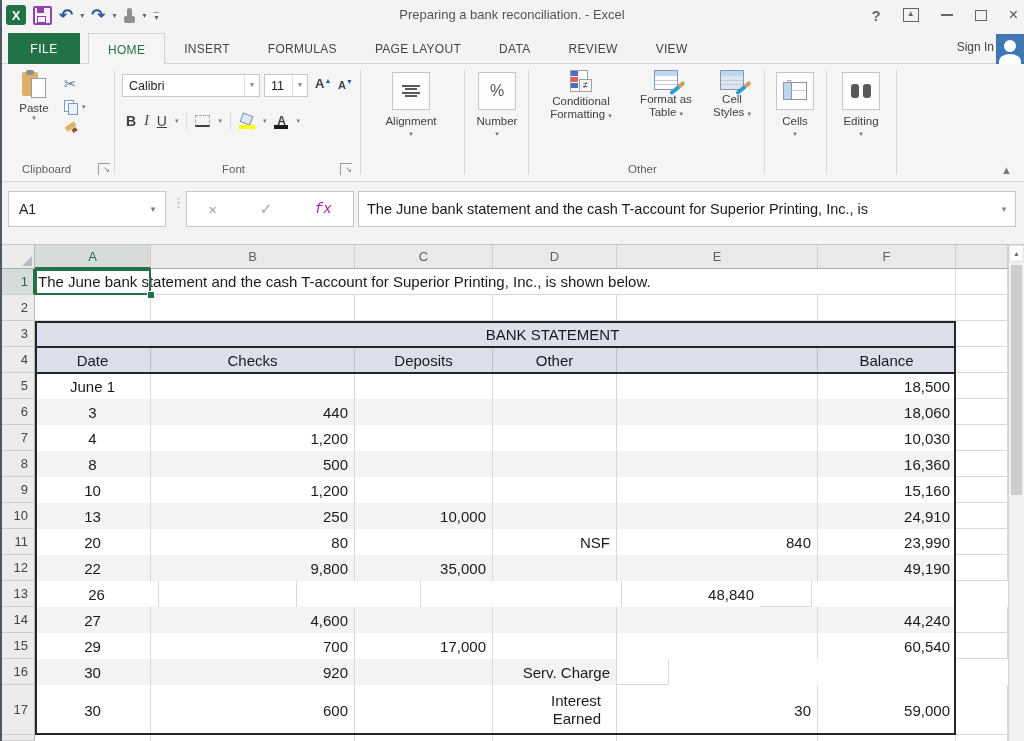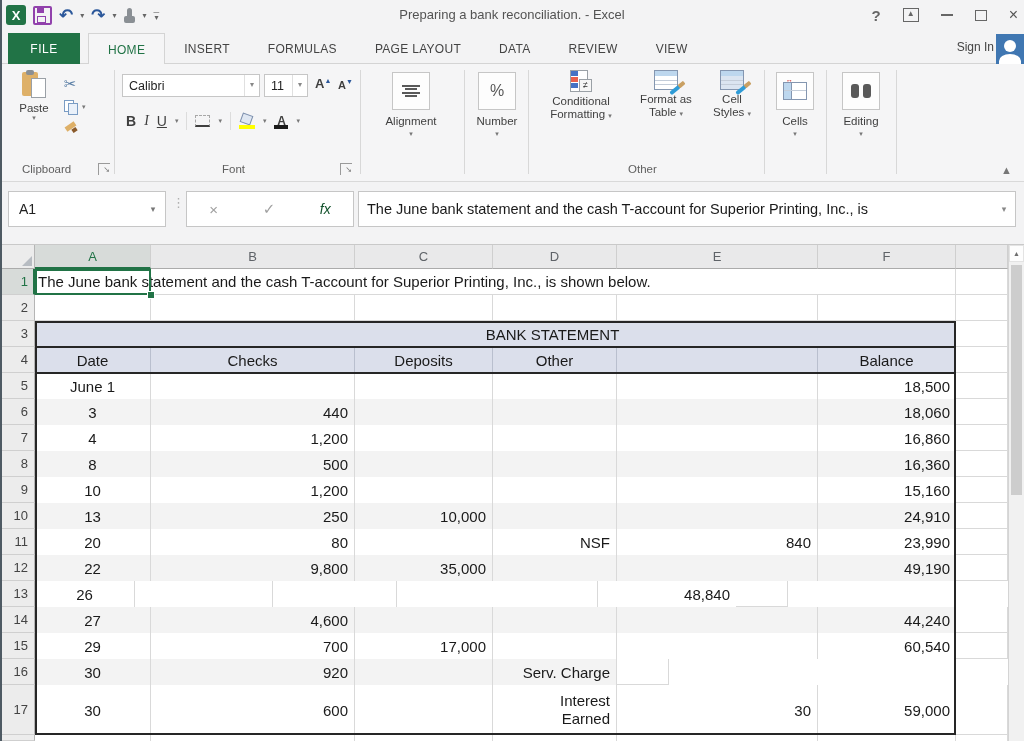--- a/index.html
+++ b/index.html
@@ -119,21 +119,21 @@
         border-bottom:1px solid #c9c9c9;box-sizing:border-box;}
   .namebox{position:absolute;left:8px;top:9px;width:158px;height:36px;background:#fff;border:1px solid #c6c6c6;
            box-sizing:border-box;display:flex;align-items:center;font-size:14px;color:#222;}
   .namebox .val{flex:1;padding-left:10px;}
   .namebox .dd{width:24px;text-align:center;color:#777;font-size:9px;}
   .fdots{position:absolute;left:172px;top:18px;color:#b0b0b0;font-size:13px;letter-spacing:0;line-height:6px;}
   .fbtns{position:absolute;left:186px;top:9px;width:168px;height:36px;background:#fff;border:1px solid #c6c6c6;
          box-sizing:border-box;display:flex;align-items:center;justify-content:space-around;}
   .fx-x{color:#a0a0a0;font-size:15px;}
   .fx-check{color:#a0a0a0;font-size:15px;}
-  .fx-fx{font-family:Liberation Sans, sans-serif;font-style:italic;font-size:14px;color:#14532d;}
+  .fx-fx{font-family:Liberation Mono, monospace;font-style:italic;font-size:14px;color:#a21caf;}
   .ffield{position:absolute;left:358px;top:9px;width:658px;height:36px;background:#fff;border:1px solid #c6c6c6;
           box-sizing:border-box;display:flex;align-items:center;font-size:14.5px;color:#1a1a1a;}
   .ffield .txt{flex:1;padding-left:8px;white-space:nowrap;overflow:hidden;}
   .ffield .dd{width:22px;text-align:center;color:#888;font-size:9px;}
 
   
   .sheet{position:absolute;left:0;top:245px;width:1024px;height:496px;background:#fff;font-size:15px;color:#1a1a1a;}
   .srow{display:flex;}
   .rowhdr{width:35px;box-sizing:border-box;background:#ececec;border-right:1px solid #b5b5b5;border-bottom:1px solid #cfcfcf;
           font-size:13px;color:#444;display:flex;align-items:center;justify-content:flex-end;padding-right:6px;flex:none;}
@@ -145,21 +145,21 @@
   .corner:after{content:"";position:absolute;right:2px;bottom:2px;width:0;height:0;
                 border-left:10px solid transparent;border-bottom:10px solid #b7bcc2;}
   .gcell{box-sizing:border-box;border-right:1px solid #d9d9d9;border-bottom:1px solid #d9d9d9;flex:none;}
   .tcell{box-sizing:border-box;border-right:1px solid #d9d9d9;flex:none;display:flex;align-items:center;}
   .tcell.last{border-right:none;}
   .band{background:#dbdfeb;}
   .band.tcell{border-right:1px solid #b9bfce;}
   .shade{background:#f3f3f3;}
   .al-c{justify-content:center;}
   .al-r{justify-content:flex-end;padding-right:6px;}
-  .wrap2{white-space:pre-line;text-align:right;line-height:18px;padding-right:6px;}
+  .wrap2{white-space:pre-line;text-align:right;line-height:18px;padding-right:15px;}
   .overlay{position:absolute;pointer-events:none;}
   .tbl-border{border:2px solid #262626;box-sizing:border-box;}
   .tbl-line{background:#262626;height:2px;}
   .selbox{border:2px solid #217346;box-sizing:border-box;}
   .fillhandle{position:absolute;width:6px;height:6px;background:#217346;border:1px solid #fff;}
   .r1text{position:absolute;line-height:26px;white-space:nowrap;}
   
   .vscroll{position:absolute;left:1008px;top:0;width:16px;height:496px;background:#f1f1f1;border-left:1px solid #d4d4d4;box-sizing:border-box;}
   .vscroll .btn{width:100%;height:17px;background:#fdfdfd;border:1px solid #e3e3e3;box-sizing:border-box;
                 font-size:7px;color:#6d6d6d;text-align:center;line-height:15px;}
@@ -416,21 +416,21 @@
         <div class="tcell shade al-r last" style="width:138px">18,060</div>
         <div class="gcell" style="width:52px"></div>
       </div>
       <div class="srow" style="height:26px">
         <div class="rowhdr">7</div>
         <div class="tcell al-c" style="width:116px">4</div>
         <div class="tcell al-r" style="width:204px">1,200</div>
         <div class="tcell al-r" style="width:138px"></div>
         <div class="tcell al-r" style="width:124px"></div>
         <div class="tcell al-r" style="width:201px"></div>
-        <div class="tcell al-r last" style="width:138px">16,860</div>
+        <div class="tcell al-r last" style="width:138px">10,030</div>
         <div class="gcell" style="width:52px"></div>
       </div>
       <div class="srow" style="height:26px">
         <div class="rowhdr">8</div>
         <div class="tcell shade al-c" style="width:116px">8</div>
         <div class="tcell shade al-r" style="width:204px">500</div>
         <div class="tcell shade al-r" style="width:138px"></div>
         <div class="tcell shade al-r" style="width:124px"></div>
         <div class="tcell shade al-r" style="width:201px"></div>
         <div class="tcell shade al-r last" style="width:138px">16,360</div>
@@ -471,21 +471,21 @@
         <div class="tcell shade al-c" style="width:116px">22</div>
         <div class="tcell shade al-r" style="width:204px">9,800</div>
         <div class="tcell shade al-r" style="width:138px">35,000</div>
         <div class="tcell shade al-r" style="width:124px"></div>
         <div class="tcell shade al-r" style="width:201px"></div>
         <div class="tcell shade al-r last" style="width:138px">49,190</div>
         <div class="gcell" style="width:52px"></div>
       </div>
       <div class="srow" style="height:26px">
         <div class="rowhdr">13</div>
-        <div class="tcell al-c" style="width:100px">26</div>
+        <div class="tcell al-c" style="width:124px">26</div>
         <div class="tcell al-r" style="width:138px"></div>
         <div class="tcell al-r" style="width:124px"></div>
         <div class="tcell al-r" style="width:201px"></div>
         <div class="tcell al-r last" style="width:138px">48,840</div>
         <div class="gcell" style="width:52px"></div>
       </div>
       <div class="srow" style="height:26px">
         <div class="rowhdr">14</div>
         <div class="tcell shade al-c" style="width:116px">27</div>
         <div class="tcell shade al-r" style="width:204px">4,600</div>

